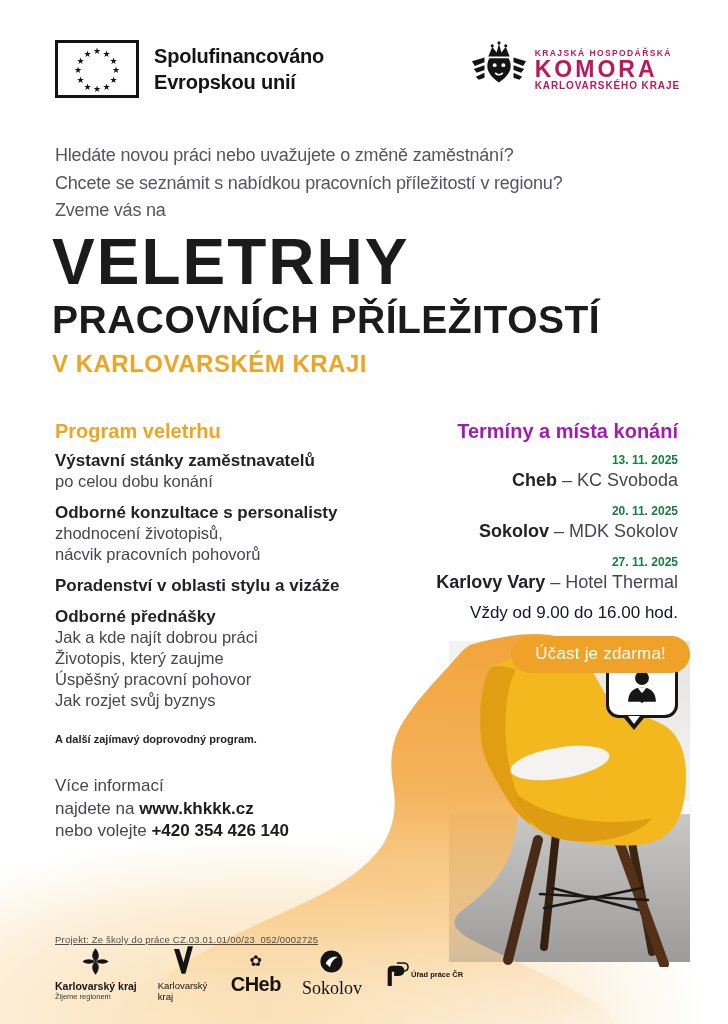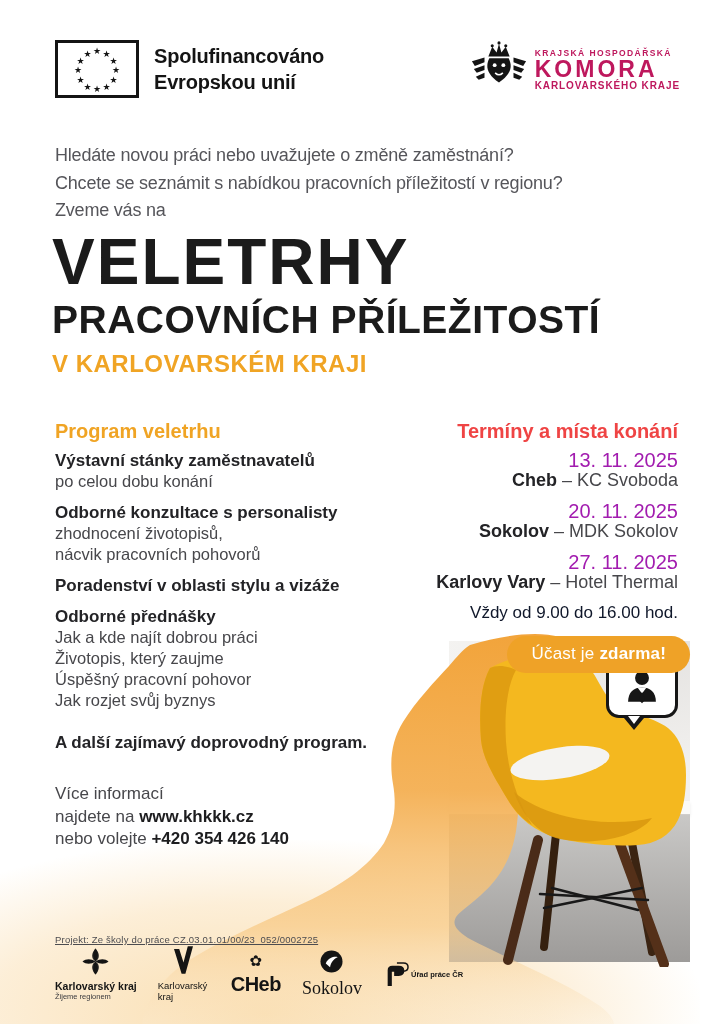--- a/index.html
+++ b/index.html
@@ -29,34 +29,34 @@
   .t-main { font-size:64px; font-weight:800; letter-spacing:2px; line-height:68px; }
   .t-sub  { font-size:39px; font-weight:800; letter-spacing:0.5px; line-height:44px; margin-top:2px; }
   .t-region { font-size:24px; font-weight:800; letter-spacing:0.5px; margin-top:8px; }
 
   
   .program { position:absolute; left:55px; top:420px; width:360px; z-index:6; }
   .col-heading { font-size:20px; font-weight:800; margin-bottom:7px; }
   .p-item { margin-bottom:10px; }
   .p-title { font-size:17px; font-weight:800; color:#232326; line-height:21px; }
   .p-line  { font-size:16.5px; color:#47474b; line-height:21px; }
-  .p-extra { font-size:17px; font-weight:800; color:#232326; margin-top:22px; }
+  .p-extra { font-size:11px; font-weight:800; color:#232326; margin-top:22px; }
   .p-info  { margin-top:30px; font-size:17px; color:#47474b; line-height:22.5px; }
   .p-info b { color:#1d1d1f; }
 
   
   .events { position:absolute; right:50px; top:420px; width:300px; text-align:right; z-index:6; }
   .e-item { margin-bottom:10px; }
-  .e-date { font-size:20px; font-weight:400; color:#a21caf; line-height:20px; }
+  .e-date { font-size:12px; font-weight:700; color:#15803d; line-height:20px; }
   .e-venue { font-size:18px; color:#47474b; line-height:21px; }
   .e-city { font-weight:800; color:#232326; }
   .e-note { font-size:17px; color:#0f172a; margin-top:3px; }
   .badge { display:inline-block; margin-top:13px; margin-right:-12px; background:#EFA227; color:#ffffff;
            font-size:17px; padding:8px 24px 9px; border-radius:20px; letter-spacing:0.2px; }
-  .badge b { font-weight:700; }
+  .badge b { font-weight:400; }
 
   
   .glow { position:absolute; left:-90px; top:840px; width:790px; height:290px; z-index:1;
           background:radial-gradient(ellipse at 45% 60%, rgba(246,195,112,0.55) 0%,
                      rgba(246,195,112,0.28) 45%, rgba(246,195,112,0) 72%); }
   .photo { position:absolute; left:449px; top:641px; width:241px; height:322px; z-index:2; }
   .photo .wall { height:160px;
      background:radial-gradient(circle at 88% -12%, #e2e0de 0%, #f1f0ee 52%, #f6f5f3 100%); }
   .photo .baseboard { height:14px; background:#fafaf8; border-bottom:1px solid #cfcdcb;
      box-shadow:0 2px 3px rgba(0,0,0,0.08); }
@@ -253,21 +253,21 @@
     <div class="p-extra">A další zajímavý doprovodný program.</div>
 
     <div class="p-info">
       <div>Více informací</div>
       <div><span>najdete na </span><b>www.khkkk.cz</b></div>
       <div><span>nebo volejte </span><b>+420 354 426 140</b></div>
     </div>
   </div>
 
   <div class="events">
-    <div class="col-heading" style="color:#ef4444;">Termíny a místa konání</div>
+    <div class="col-heading" style="color:#a21caf;">Termíny a místa konání</div>
 
     <div class="e-item">
       <div class="e-date">13. 11. 2025</div>
       <div class="e-venue"><span class="e-city">Cheb</span> <span>– KC Svoboda</span></div>
     </div>
 
     <div class="e-item">
       <div class="e-date">20. 11. 2025</div>
       <div class="e-venue"><span class="e-city">Sokolov</span> <span>– MDK Sokolov</span></div>
     </div>

